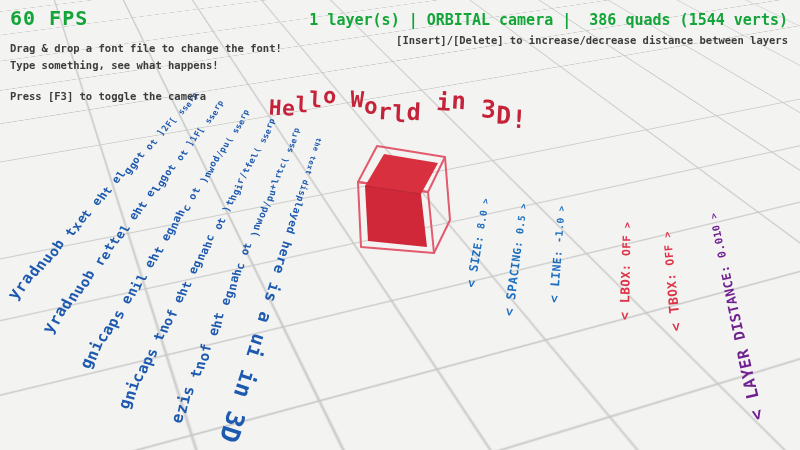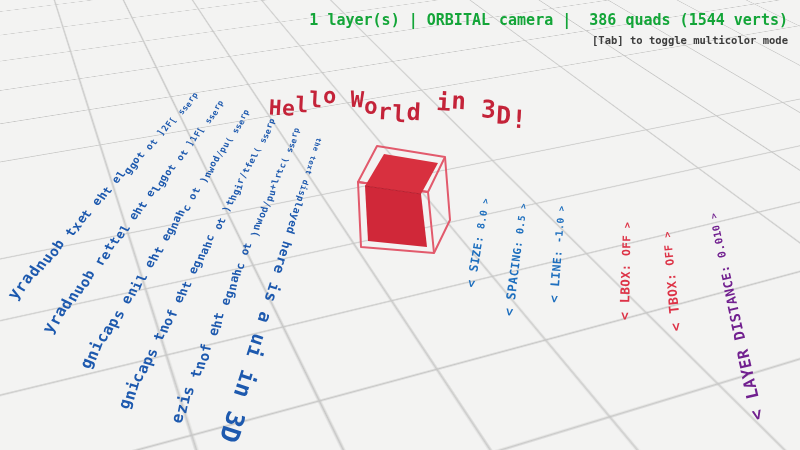--- a/index.html
+++ b/index.html
@@ -95,19 +95,25 @@
       <g class="clickable">
         <polygon points="384,154 438,163 421,194 365,186" fill="var(--cube-top)"></polygon>
         <polygon points="365,186 421,194 427,247 368,241" fill="var(--cube-front)"></polygon>
         <line x1="365" y1="186" x2="421" y2="194" stroke="#b92030" stroke-width="1"></line>
       </g>
     </svg>
 
     <div id="hello" class="fl"><span style="font-size: 21px; transform: translateY(7.5px);">H</span><span style="font-size: 21.2px; transform: translateY(7.4px);">e</span><span style="font-size: 21.5px; transform: translateY(3.4px);">l</span><span style="font-size: 21.7px; transform: translateY(-2.4px);">l</span><span style="font-size: 21.9px; transform: translateY(-7px);">o</span><span style="font-size: 22.2px; transform: translateY(-7.8px);">&nbsp;</span><span style="font-size: 22.4px; transform: translateY(-4.4px);">W</span><span style="font-size: 22.6px; transform: translateY(1.3px);">o</span><span style="font-size: 22.9px; transform: translateY(6.3px);">r</span><span style="font-size: 23.1px; transform: translateY(8px);">l</span><span style="font-size: 23.4px; transform: translateY(5.3px);">d</span><span style="font-size: 23.6px; transform: translateY(-0.2px);">&nbsp;</span><span style="font-size: 23.8px; transform: translateY(-5.6px);">i</span><span style="font-size: 24.1px; transform: translateY(-8px);">n</span><span style="font-size: 24.3px; transform: translateY(-6.1px);">&nbsp;</span><span style="font-size: 24.5px; transform: translateY(-0.9px);">3</span><span style="font-size: 24.8px; transform: translateY(4.7px);">D</span><span style="font-size: 25px; transform: translateY(7.9px);">!</span></div>
   </div>
 
+  <div class="hud hud-left">
+    <div id="fps">60 FPS</div>
+    <div class="hint">Drag &amp; drop a font file to change the font!</div>
+    <div class="hint">Type something, see what happens!</div>
+    <div class="hint gap">Press [F3] to toggle the camera</div>
+  </div>
 
   <div class="hud hud-right">
     <div id="status">1 layer(s) | ORBITAL camera |  386 quads (1544 verts)</div>
-    <div class="hint">[Tab] to toggle multicolor mode</div>
+    <div class="hint">[Insert]/[Delete] to increase/decrease distance between layers</div>
   </div>
 
 </div>
 
 </body></html>

